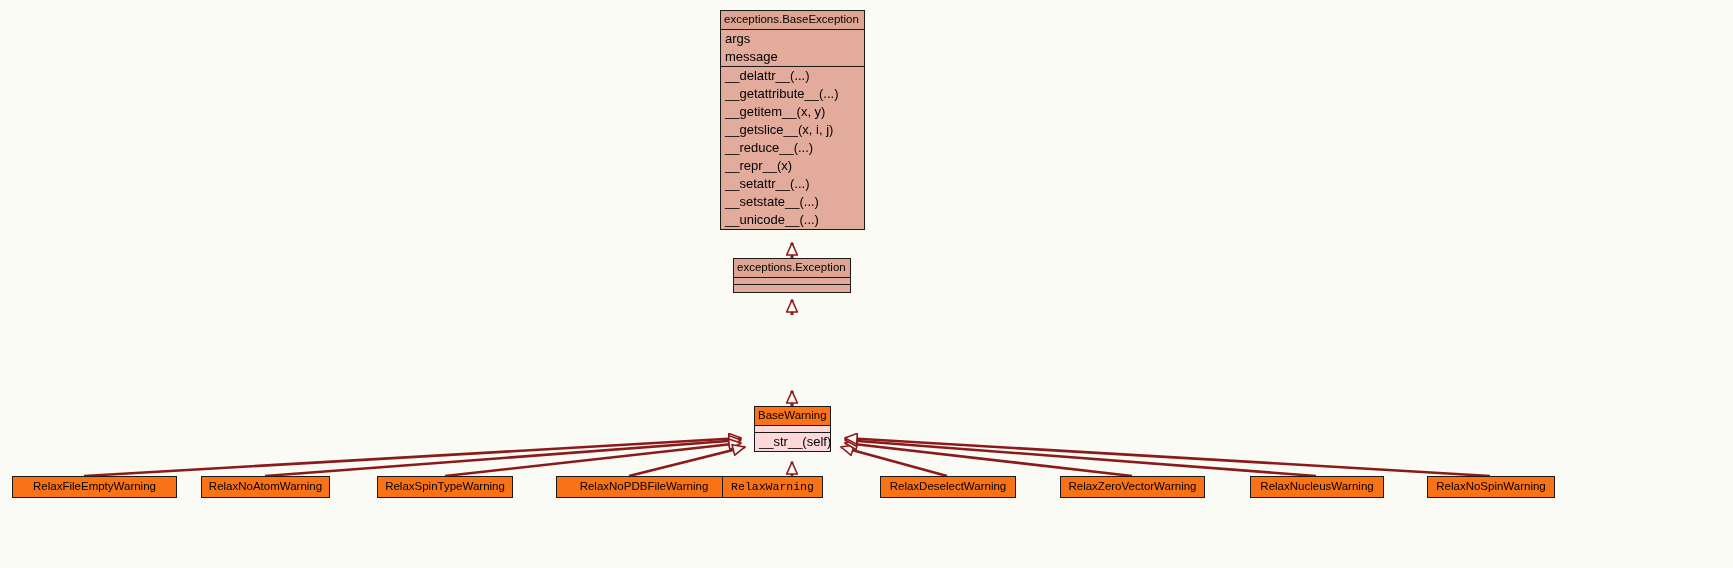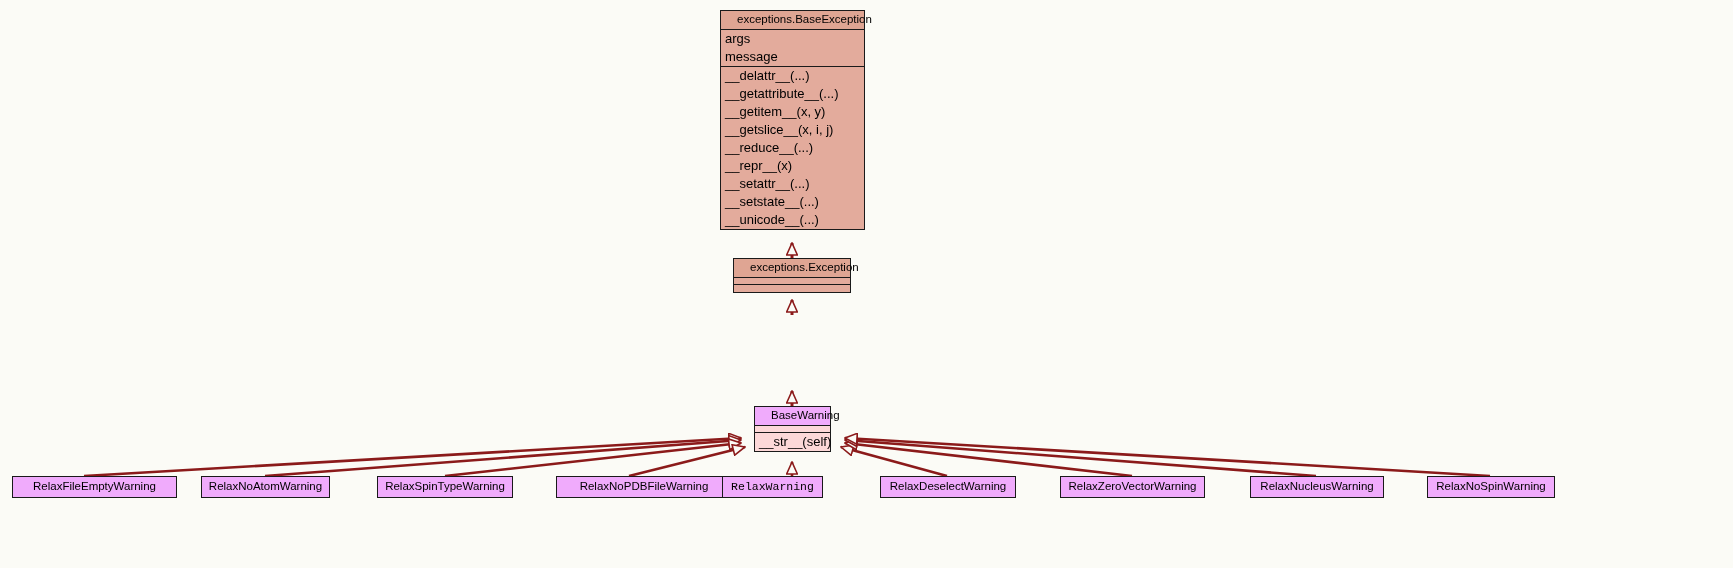--- a/index.html
+++ b/index.html
@@ -26,21 +26,21 @@
   .uml {
     position: absolute;
     box-sizing: border-box;
     border: 1px solid #1a1a1a;
     font-size: 11.5px;
     color: #000;
     z-index: 5;
   }
   .uml .title {
     box-sizing: border-box;
-    padding: 2px 4px 3px 16px;
+    padding: 2px 4px 3px 3px;
     border-bottom: 1px solid #1a1a1a;
     white-space: nowrap;
     line-height: 13px;
     font-size: 11.5px;
   }
   .uml .compartment {
     box-sizing: border-box;
     border-bottom: 1px solid #1a1a1a;
   }
   .uml .compartment:last-child {
@@ -61,21 +61,21 @@
     background: #e3ab9c;
   }
   .ext .title {
     background: #dfa593;
   }
   
   .proj {
     background: #fcd8d8;
   }
   .proj .title {
-    background: #f0abfc;
+    background: #f97316;
   }
   .leaf {
     text-align: center;
   }
   .leaf .title {
     border-bottom: none;
     padding: 3px 6px 4px 6px;
   }
 </style>
 </head>

